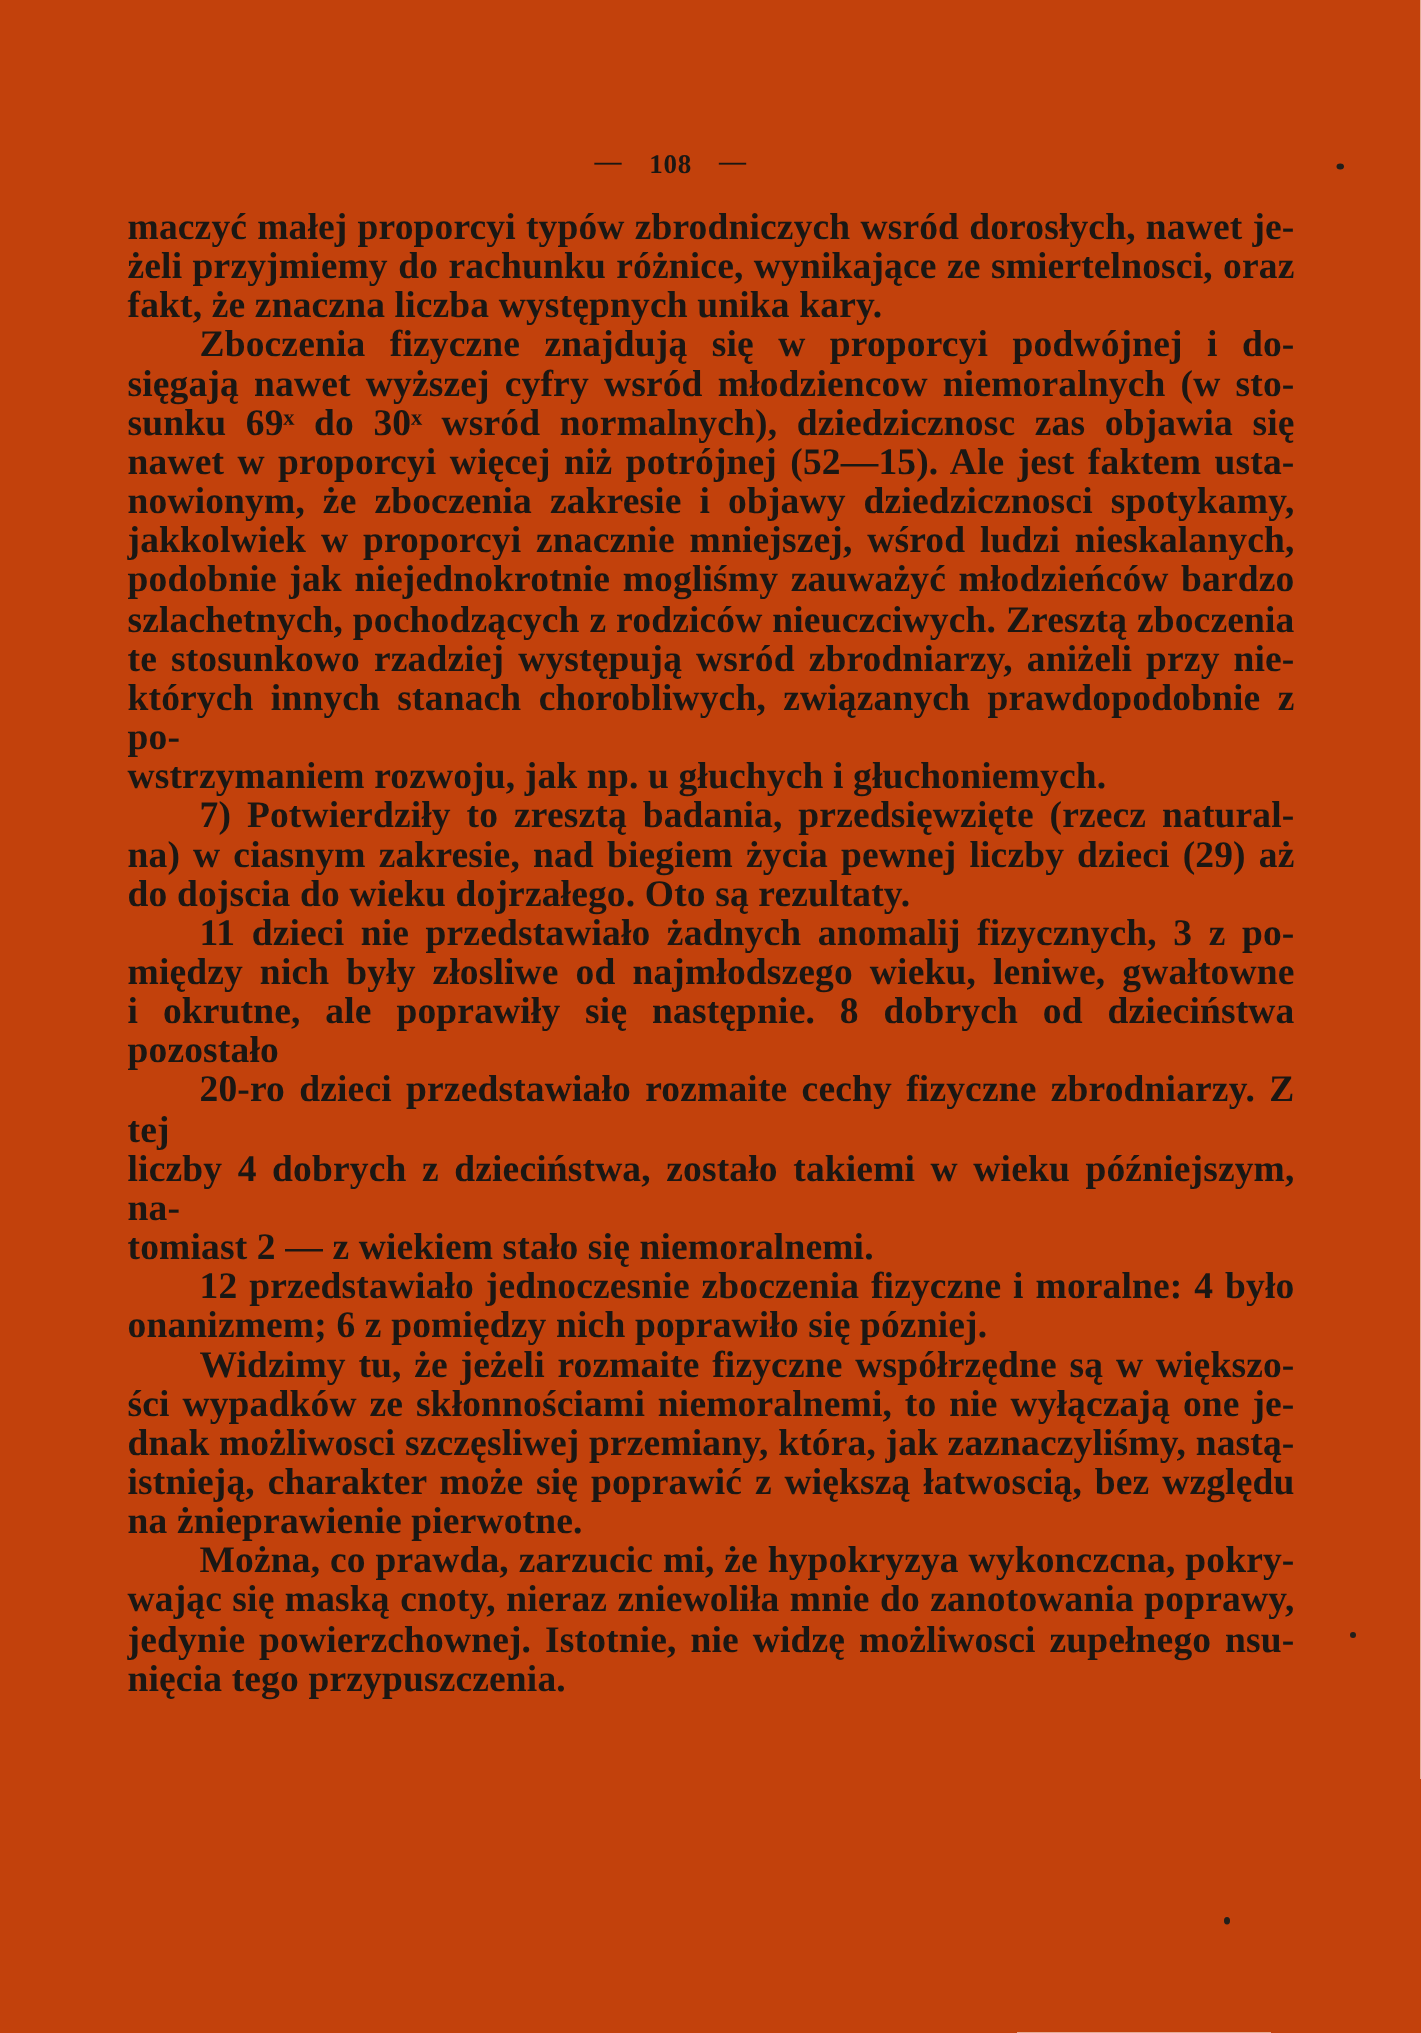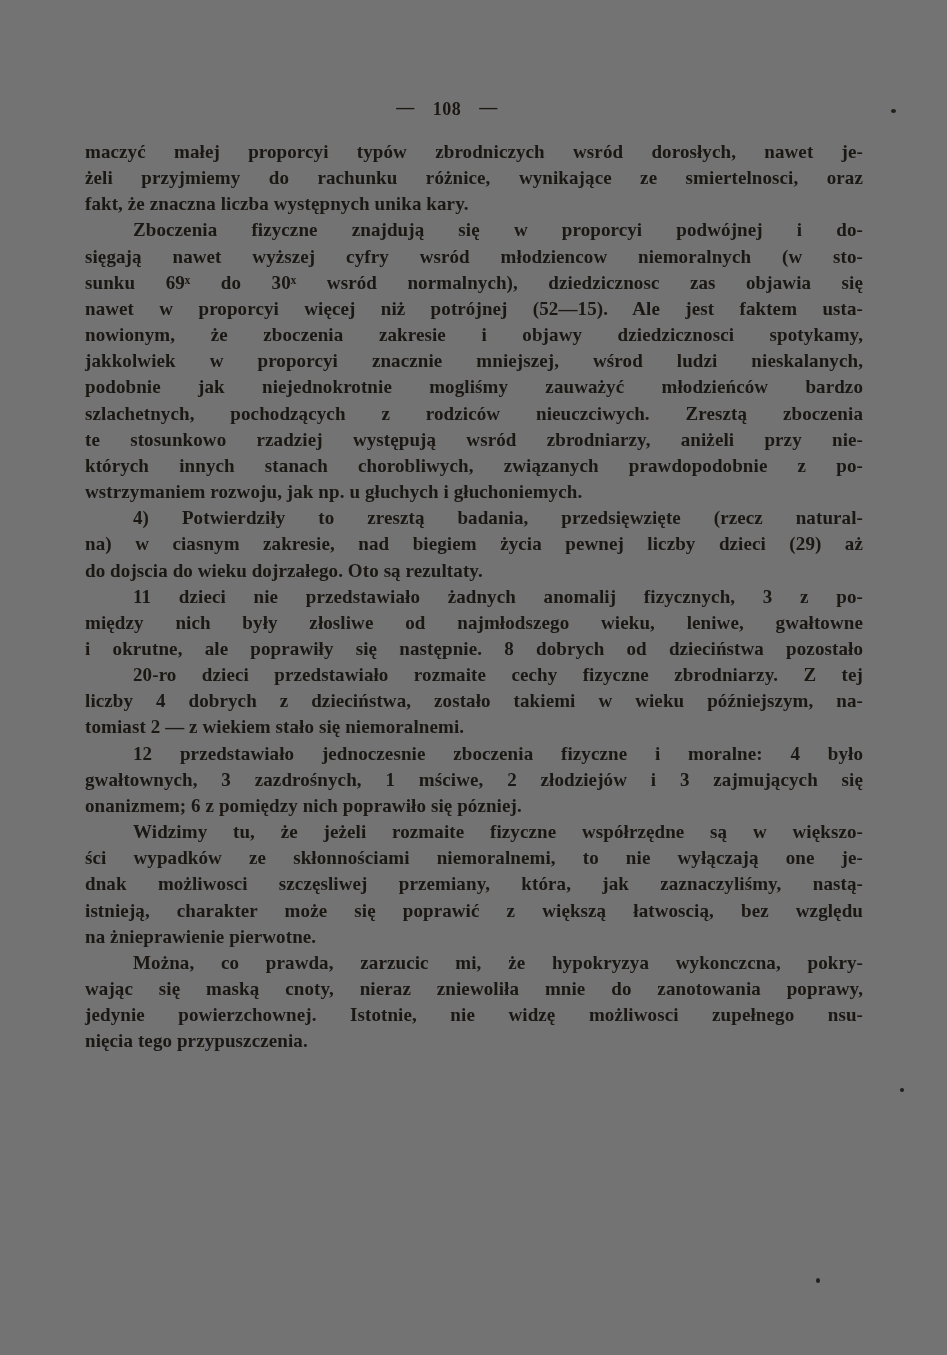--- a/index.html
+++ b/index.html
@@ -4,21 +4,21 @@
 <style>
   html, body {
     margin: 0;
     padding: 0;
     background: #ffffff;
   }
   .page {
     position: relative;
     width: 947px;
     height: 1355px;
-    background: #737373;
+    background: #c2410c;
     font-family: "Liberation Serif", "DejaVu Serif", serif;
     color: #1b1713;
     overflow: hidden;
   }
   .pagenum {
     position: absolute;
     top: 99px;
     left: 0;
     width: 894px;
     text-align: center;
@@ -33,21 +33,21 @@
   }
   .pagenum .dash {
     display: inline-block;
     transform: translateY(-2px);
   }
   .bodytext {
     position: absolute;
     left: 85px;
     top: 139px;
     width: 778px;
-    font-size: 19px;
+    font-size: 25px;
     line-height: 26.15px;
     font-weight: bold;
     letter-spacing: 0.1px;
   }
   .ln {
     text-align: justify;
     text-align-last: justify;
   }
   .ln.end {
     text-align-last: left;
@@ -89,40 +89,39 @@
       <div class="ln">nowionym, że zboczenia zakresie i objawy dziedzicznosci spotykamy,</div>
       <div class="ln">jakkolwiek w proporcyi znacznie mniejszej, wśrod ludzi nieskalanych,</div>
       <div class="ln">podobnie jak niejednokrotnie mogliśmy zauważyć młodzieńców bardzo</div>
       <div class="ln">szlachetnych, pochodzących z rodziców nieuczciwych.  Zresztą zboczenia</div>
       <div class="ln">te stosunkowo rzadziej występują wsród zbrodniarzy, aniżeli przy nie-</div>
       <div class="ln">których innych stanach chorobliwych, związanych prawdopodobnie z po-</div>
       <div class="ln end">wstrzymaniem rozwoju, jak np. u głuchych i głuchoniemych.</div>
     </div>
 
     <div>
-      <div class="ln ind">4)  Potwierdziły to zresztą badania, przedsięwzięte (rzecz natural-</div>
+      <div class="ln ind">7)  Potwierdziły to zresztą badania, przedsięwzięte (rzecz natural-</div>
       <div class="ln">na) w ciasnym zakresie, nad biegiem życia pewnej liczby dzieci (29) aż</div>
       <div class="ln end">do dojscia do wieku dojrzałego. Oto są rezultaty.</div>
     </div>
 
     <div>
       <div class="ln ind">11 dzieci nie przedstawiało żadnych anomalij fizycznych, 3 z po-</div>
       <div class="ln">między nich były złosliwe od najmłodszego wieku, leniwe, gwałtowne</div>
       <div class="ln">i okrutne, ale poprawiły się następnie. 8 dobrych od dzieciństwa pozostało</div>
     </div>
 
     <div>
       <div class="ln ind">20-ro dzieci przedstawiało rozmaite cechy fizyczne  zbrodniarzy. Z tej</div>
       <div class="ln">liczby 4 dobrych z dzieciństwa, zostało takiemi w wieku późniejszym, na-</div>
       <div class="ln end">tomiast 2  — z wiekiem stało się niemoralnemi.</div>
     </div>
 
     <div>
       <div class="ln ind">12 przedstawiało jednoczesnie zboczenia fizyczne i moralne: 4 było</div>
-      <div class="ln">gwałtownych, 3 zazdrośnych,  1 mściwe, 2 złodziejów  i 3 zajmujących się</div>
       <div class="ln end">onanizmem; 6 z pomiędzy nich poprawiło się pózniej.</div>
     </div>
 
     <div>
       <div class="ln ind">Widzimy tu, że jeżeli rozmaite fizyczne współrzędne są w większo-</div>
       <div class="ln">ści wypadków ze skłonnościami niemoralnemi, to nie wyłączają one je-</div>
       <div class="ln">dnak możliwosci szczęsliwej przemiany, która, jak zaznaczyliśmy, nastą-</div>
       <div class="ln">istnieją, charakter może się poprawić z większą łatwoscią, bez względu</div>
       <div class="ln end">na żnieprawienie pierwotne.</div>
     </div>

